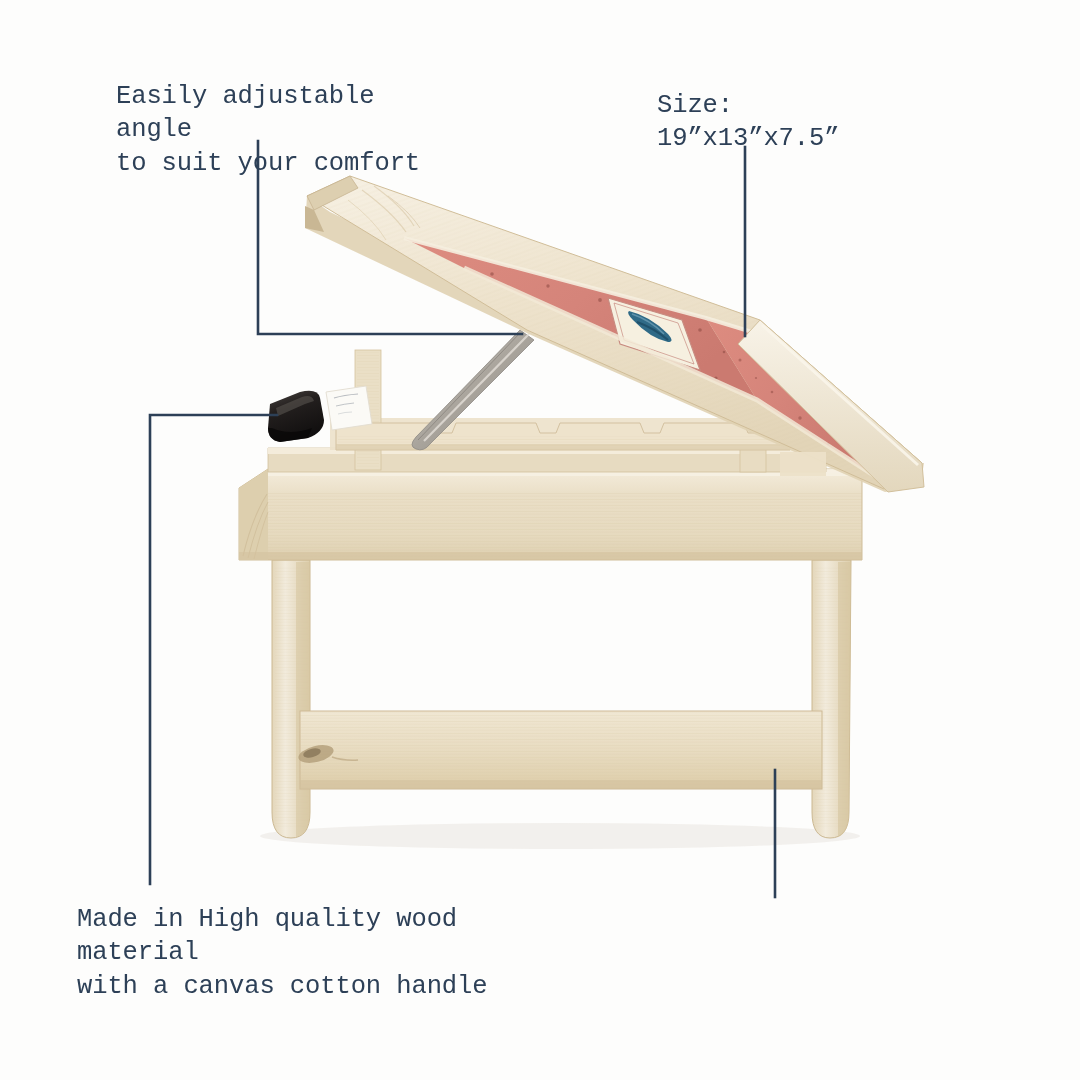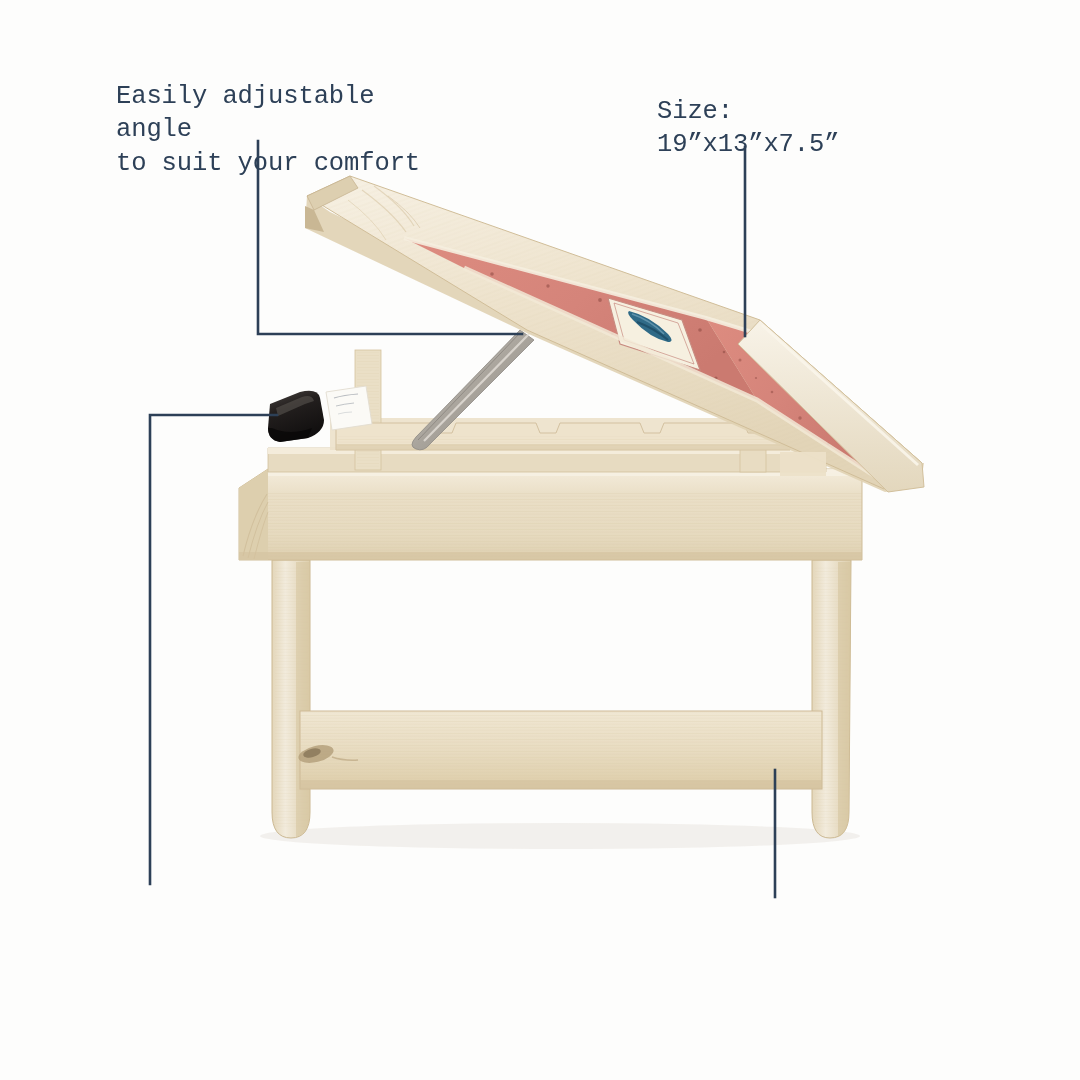--- a/index.html
+++ b/index.html
@@ -22,21 +22,21 @@
     position: absolute;
     color: #2d4057;
     font-family: Liberation Mono, monospace;
     font-size: 25.5px;
     line-height: 1.31;
     letter-spacing: -0.1px;
     white-space: pre-line;
     font-weight: 400;
   }
   #cap-angle   { left: 116px; top: 80px;  width: 330px; }
-  #cap-size    { left: 657px; top: 95px; width: 260px; }
+  #cap-size    { left: 657px; top: 89px; width: 260px; }
   #cap-wood    { left: 77px;  top: 903px; width: 470px; }
   #cap-fold    { left: 627px; top: 903px; width: 410px; }
 
   
   #leaders {
     position: absolute;
     left: 0; top: 0;
     width: 1080px; height: 1080px;
     pointer-events: none;
   }
@@ -282,15 +282,17 @@
     <polyline points="150,884 150,415 277,415" fill="none" stroke="#2d4057" stroke-width="2.6" stroke-linecap="square"></polyline>
 
     <line x1="775" y1="897" x2="775" y2="770" stroke="#2d4057" stroke-width="2.6" stroke-linecap="square"></line>
   </svg>
 
   <div class="caption" id="cap-angle">Easily adjustable angle
 to suit your comfort</div>
 
   <div class="caption" id="cap-size">Size: 19”x13”x7.5”</div>
 
+  <div class="caption" id="cap-wood">Made in High quality wood material
+with a canvas cotton handle</div>
 
 
 </div>
 
 </body></html>

